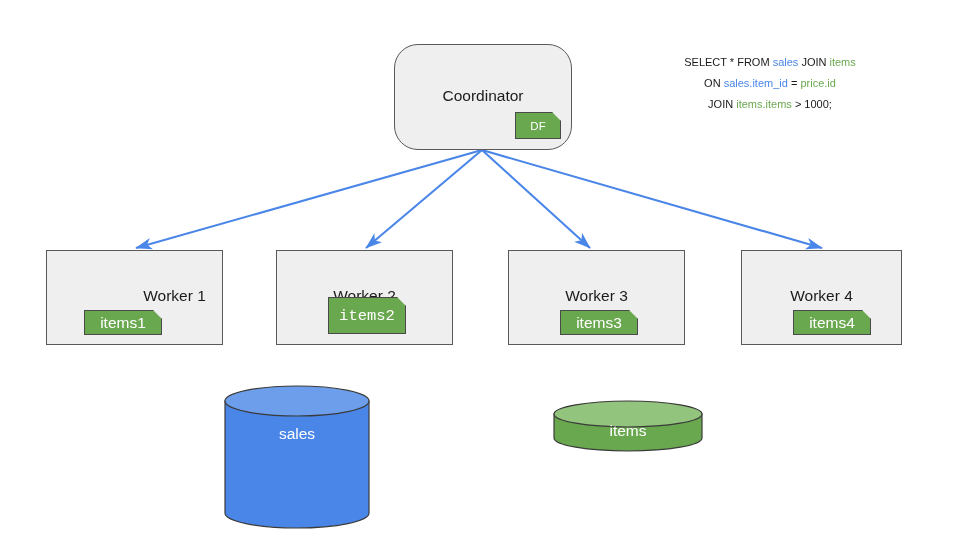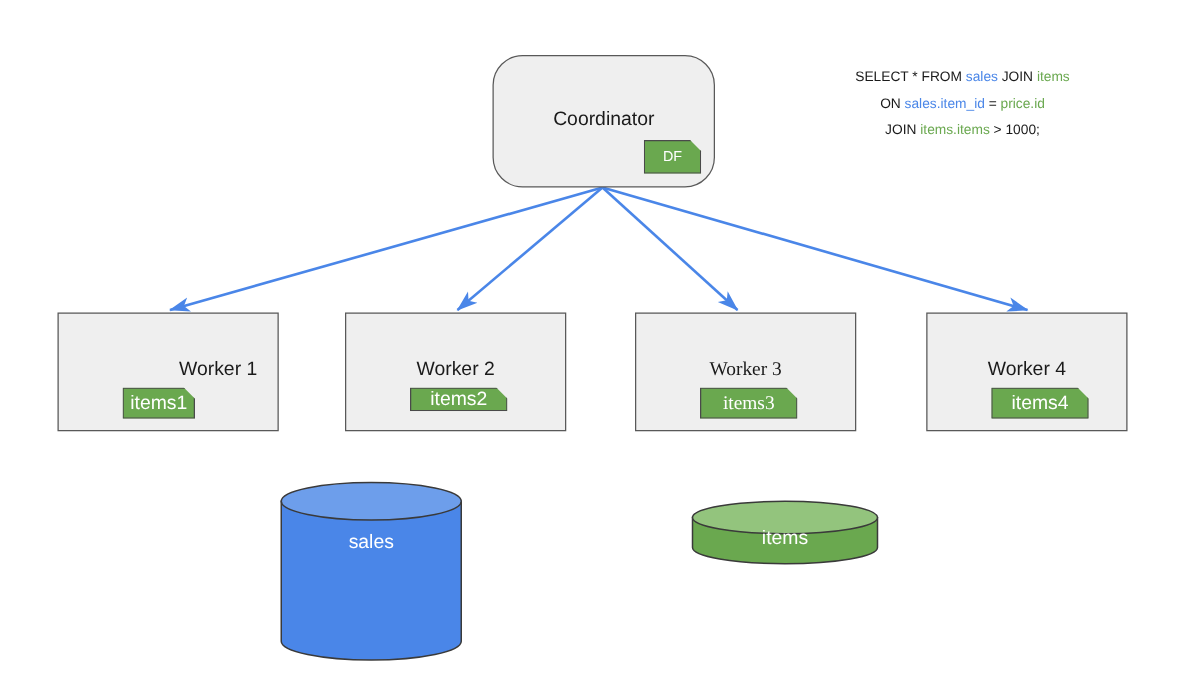--- a/index.html
+++ b/index.html
@@ -118,29 +118,29 @@
     </g>
   </svg>
 
   <div class="node-box" style="left:394px; top:44px; width:178px; height:106px;border-radius:24px;">
     <div class="node-label" style="top:42px;">Coordinator</div>
     <div class="tag tag-df" style="right:10px; bottom:10px; width:46px; height:27px;">DF</div>
   </div>
 
   <div class="node-box" style="left:46px; top:250px; width:177px; height:95px;">
     <div class="node-label" style="top:36px;padding-left:40px;">Worker 1</div>
-    <div class="tag tag-worker" style="left:51px; top:59px; width:58px; height:25px;">items1</div>
+    <div class="tag tag-worker" style="left:37px; top:59px; width:78px; height:25px;">items1</div>
   </div>
 
   <div class="node-box" style="left:276px; top:250px; width:177px; height:95px;">
     <div class="node-label" style="top:36px;">Worker 2</div>
-    <div class="tag tag-worker" style="left:51px; top:59px; width:78px; height:19px;">items2</div>
+    <div class="tag tag-worker" style="left:51px; top:46px; width:78px; height:37px;font-family:Liberation Mono, monospace;">items2</div>
   </div>
 
-  <div class="node-box" style="left:508px; top:250px; width:177px; height:95px;font-family:Liberation Serif, serif;">
+  <div class="node-box" style="left:508px; top:250px; width:177px; height:95px;">
     <div class="node-label" style="top:36px;">Worker 3</div>
     <div class="tag tag-worker" style="left:51px; top:59px; width:78px; height:25px;">items3</div>
   </div>
 
   <div class="node-box" style="left:741px; top:250px; width:161px; height:95px;">
     <div class="node-label" style="top:36px;">Worker 4</div>
     <div class="tag tag-worker" style="left:51px; top:59px; width:78px; height:25px;text-align:right;">items4</div>
   </div>
 
   <div class="cylinder" style="left:224px; top:385px; width:146px; height:144px;">

